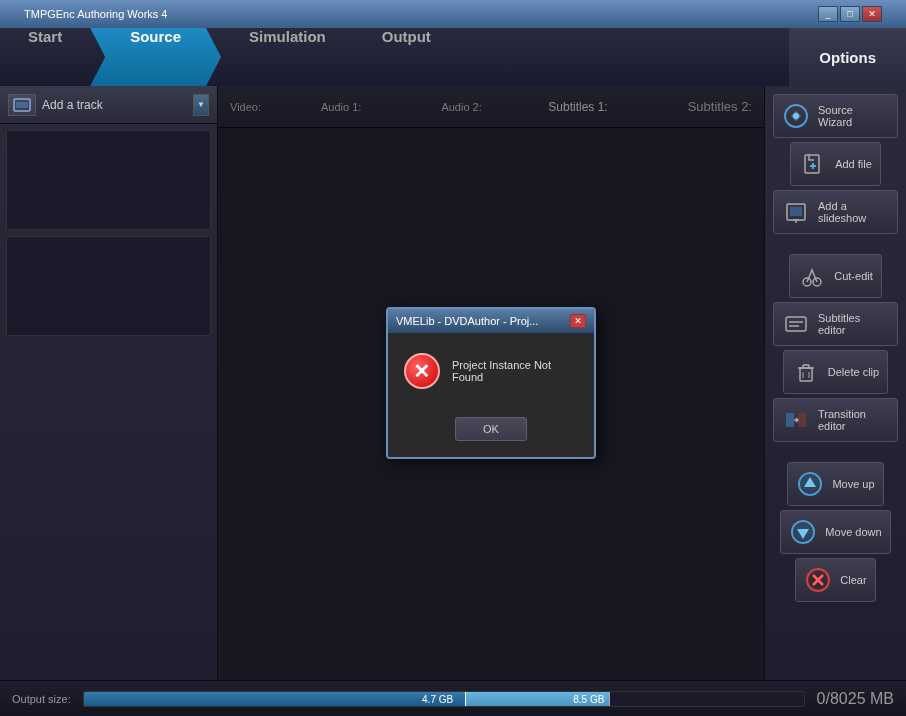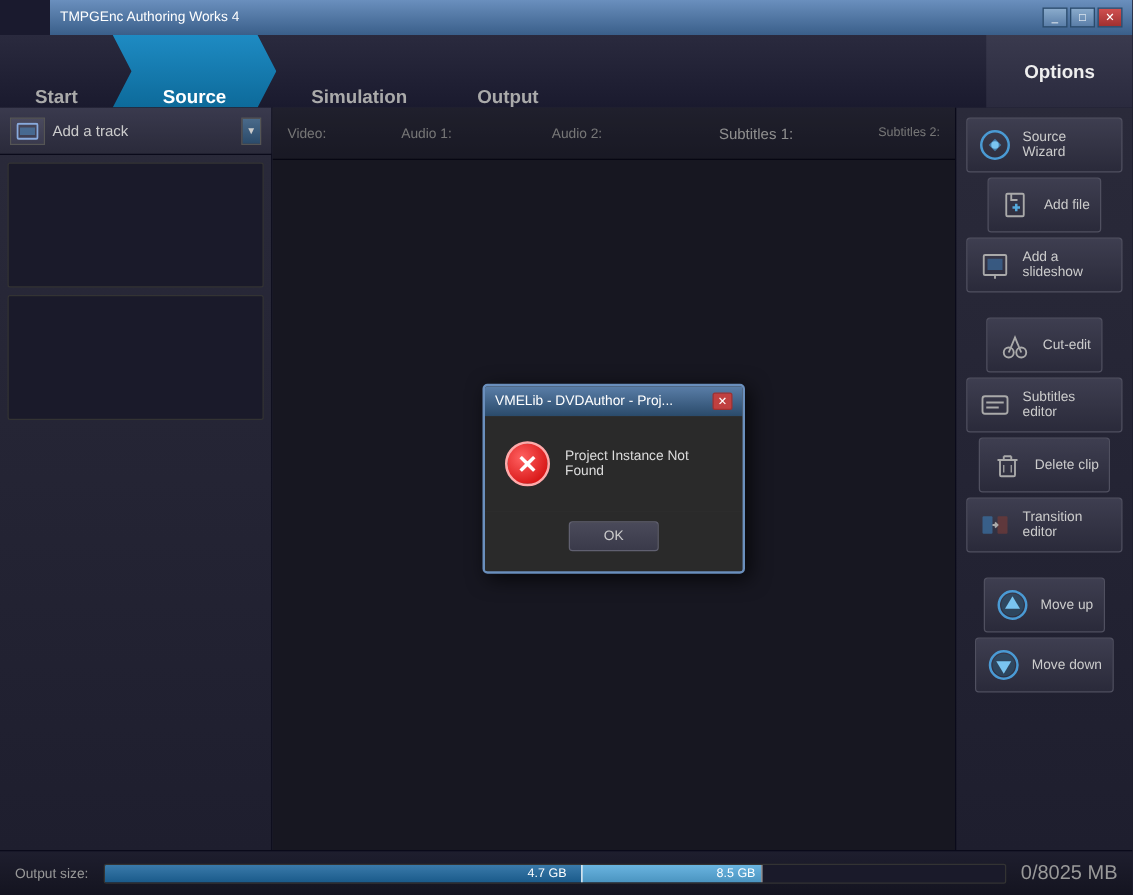--- a/index.html
+++ b/index.html
@@ -13,23 +13,22 @@
       overflow: hidden;
       position: relative;
     }
 
     
     .title-bar {
       background: linear-gradient(to bottom, #6a8fbd, #3a5f8a);
       height: 28px;
       display: flex;
       align-items: center;
-      padding: 0 8px;
+      padding: 0 24px;
       justify-content: space-between;
-      margin-left: 40px;
     }
     .title-bar-text {
       color: white;
       font-size: 11px;
       font-weight: normal;
     }
     .title-controls {
       display: flex;
       gap: 2px;
     }
@@ -49,21 +48,21 @@
     
     .nav-bar {
       background: linear-gradient(to bottom, #2a2a3e, #1a1a2e);
       height: 58px;
       display: flex;
       align-items: stretch;
       position: relative;
     }
     .nav-tab {
       display: flex;
-      align-items: flex-end;
+      align-items: flex-start;
       justify-content: center;
       color: #aaa;
       font-size: 15px;
       font-weight: bold;
       cursor: pointer;
       position: relative;
       padding: 0 30px;
     }
     .nav-tab.active {
       background: linear-gradient(to bottom, #1e8bc3, #0d6a9a);
@@ -419,21 +418,21 @@
 
   <div class="center-area">
 
     <div class="track-header">
       <div style="display:flex; flex-direction:column; gap:4px; width:100%;">
         <div style="display:flex; gap:60px; align-items:center;">
           <span style="color:#aaa; font-size:11px;">Video:</span>
           <span style="color:#aaa; font-size:11px;">Audio 1:</span>
           <span style="color:#aaa; font-size:11px; margin-left: 20px;">Audio 2:</span>
           <span style="margin-left:auto;">Subtitles 1:</span>
-          <span style="color:#aaa; font-size:10px; margin-left:8px;">Subtitles 2:</span>
+          <span style="color:#aaa; font-size:13px; margin-left:20px;">Subtitles 2:</span>
         </div>
       </div>
     </div>
 
     <div class="dialog-overlay">
       <div class="dialog-box">
         <div class="dialog-title-bar">
           <span class="dialog-title-text">VMELib - DVDAuthor - Proj...</span>
           <div class="dialog-close-btn">✕</div>
         </div>
@@ -552,20 +551,31 @@
       <div class="side-btn-icon">
         <svg width="26" height="26" viewBox="0 0 26 26">
           <circle cx="13" cy="13" r="11" fill="none" stroke="#4a9ad4" stroke-width="2"></circle>
           <circle cx="13" cy="13" r="9" fill="#2a5a7a" opacity="0.5"></circle>
           <polygon points="13,20 19,10 7,10" fill="#7ac4f0"></polygon>
         </svg>
       </div>
       <span>Move down</span>
     </div>
 
+    <div class="side-btn">
+      <div class="side-btn-icon">
+        <svg width="26" height="26" viewBox="0 0 26 26">
+          <circle cx="13" cy="13" r="11" fill="none" stroke="#d04040" stroke-width="2"></circle>
+          <circle cx="13" cy="13" r="9" fill="#4a1a1a" opacity="0.5"></circle>
+          <line x1="8" y1="8" x2="18" y2="18" stroke="#ff6060" stroke-width="2.5"></line>
+          <line x1="18" y1="8" x2="8" y2="18" stroke="#ff6060" stroke-width="2.5"></line>
+        </svg>
+      </div>
+      <span>Clear</span>
+    </div>
   </div>
 
 </div>
 
 <div class="status-bar">
   <span class="output-label">Output size:</span>
   <div class="progress-container">
     <div class="progress-fill-blue"></div>
     <div class="progress-fill-light"></div>
     <div class="progress-marker-1"></div>

